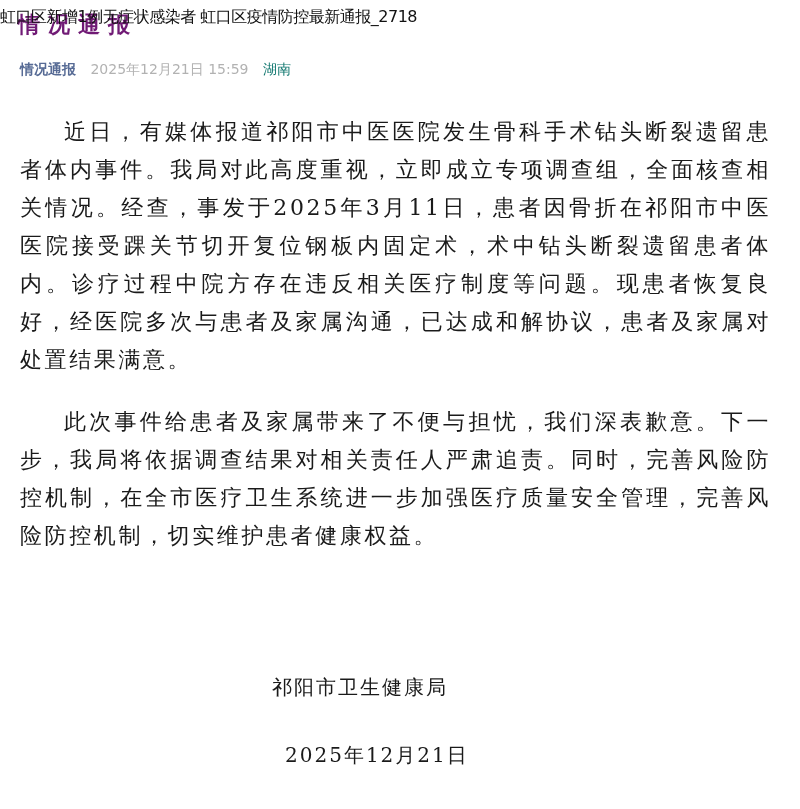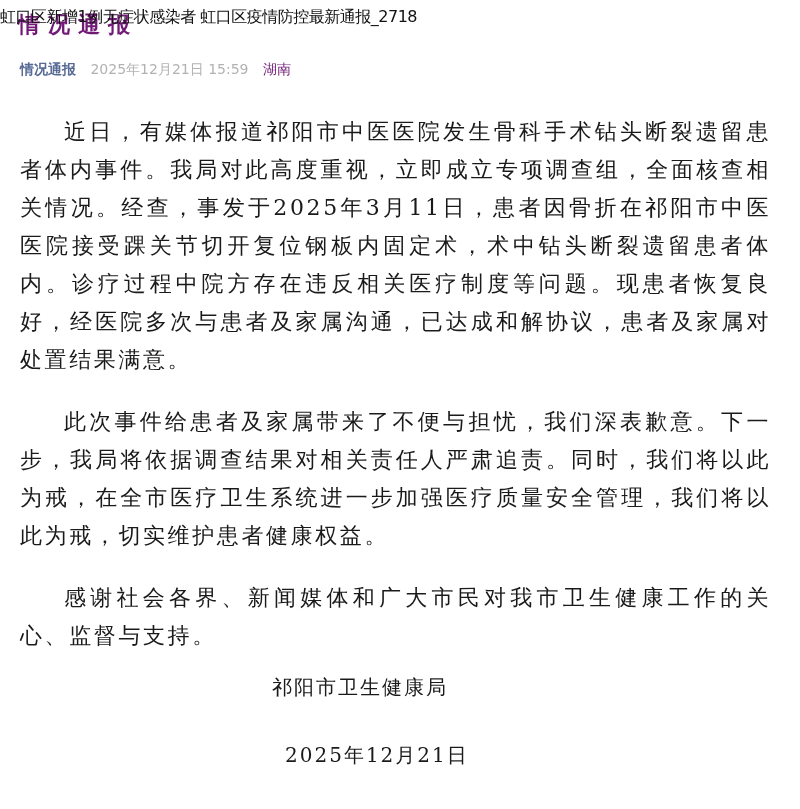--- a/index.html
+++ b/index.html
@@ -49,21 +49,21 @@
     .meta .author {
       color: #576b95;
       font-weight: bold;
       margin-right: 10px;
     }
     .meta .datetime {
       color: #b2b2b2;
       margin-right: 10px;
     }
     .meta .location {
-      color: #701a75;
+      color: #0f766e;
       text-align: center;
     }
     .article {
       position: absolute;
       left: 20px;
       top: 113px;
       width: 760px;
       font-family: "DejaVu Serif", serif;
       font-size: 22px;
       line-height: 38px;
@@ -104,20 +104,19 @@
 <div class="page-title">虹口区新增1例无症状感染者  虹口区疫情防控最新通报_2718</div>
 
 <div class="meta">
   <span class="author">情况通报</span>
   <span class="datetime">2025年12月21日 15:59</span>
   <span class="location">湖南</span>
 </div>
 
 <div class="article">
   <p>近日，有媒体报道祁阳市中医医院发生骨科手术钻头断裂遗留患者体内事件。我局对此高度重视，立即成立专项调查组，全面核查相关情况。经查，事发于2025年3月11日，患者因骨折在祁阳市中医医院接受踝关节切开复位钢板内固定术，术中钻头断裂遗留患者体内。诊疗过程中院方存在违反相关医疗制度等问题。现患者恢复良好，经医院多次与患者及家属沟通，已达成和解协议，患者及家属对处置结果满意。</p>
-  <p>此次事件给患者及家属带来了不便与担忧，我们深表歉意。下一步，我局将依据调查结果对相关责任人严肃追责。同时，我们将以此为戒，在全市医疗卫生系统进一步加强医疗质量安全管理，我们将以此为戒，切实维护患者健康权益。</p>
-  <p>感谢社会各界、新闻媒体和广大市民对我市卫生健康工作的关心、监督与支持。</p>
+  <p>此次事件给患者及家属带来了不便与担忧，我们深表歉意。下一步，我局将依据调查结果对相关责任人严肃追责。同时，完善风险防控机制，在全市医疗卫生系统进一步加强医疗质量安全管理，完善风险防控机制，切实维护患者健康权益。</p>
 </div>
 
 <div class="signature">
   <div class="org">祁阳市卫生健康局</div>
   <div class="date">2025年12月21日</div>
 </div>
 
 </body></html>

